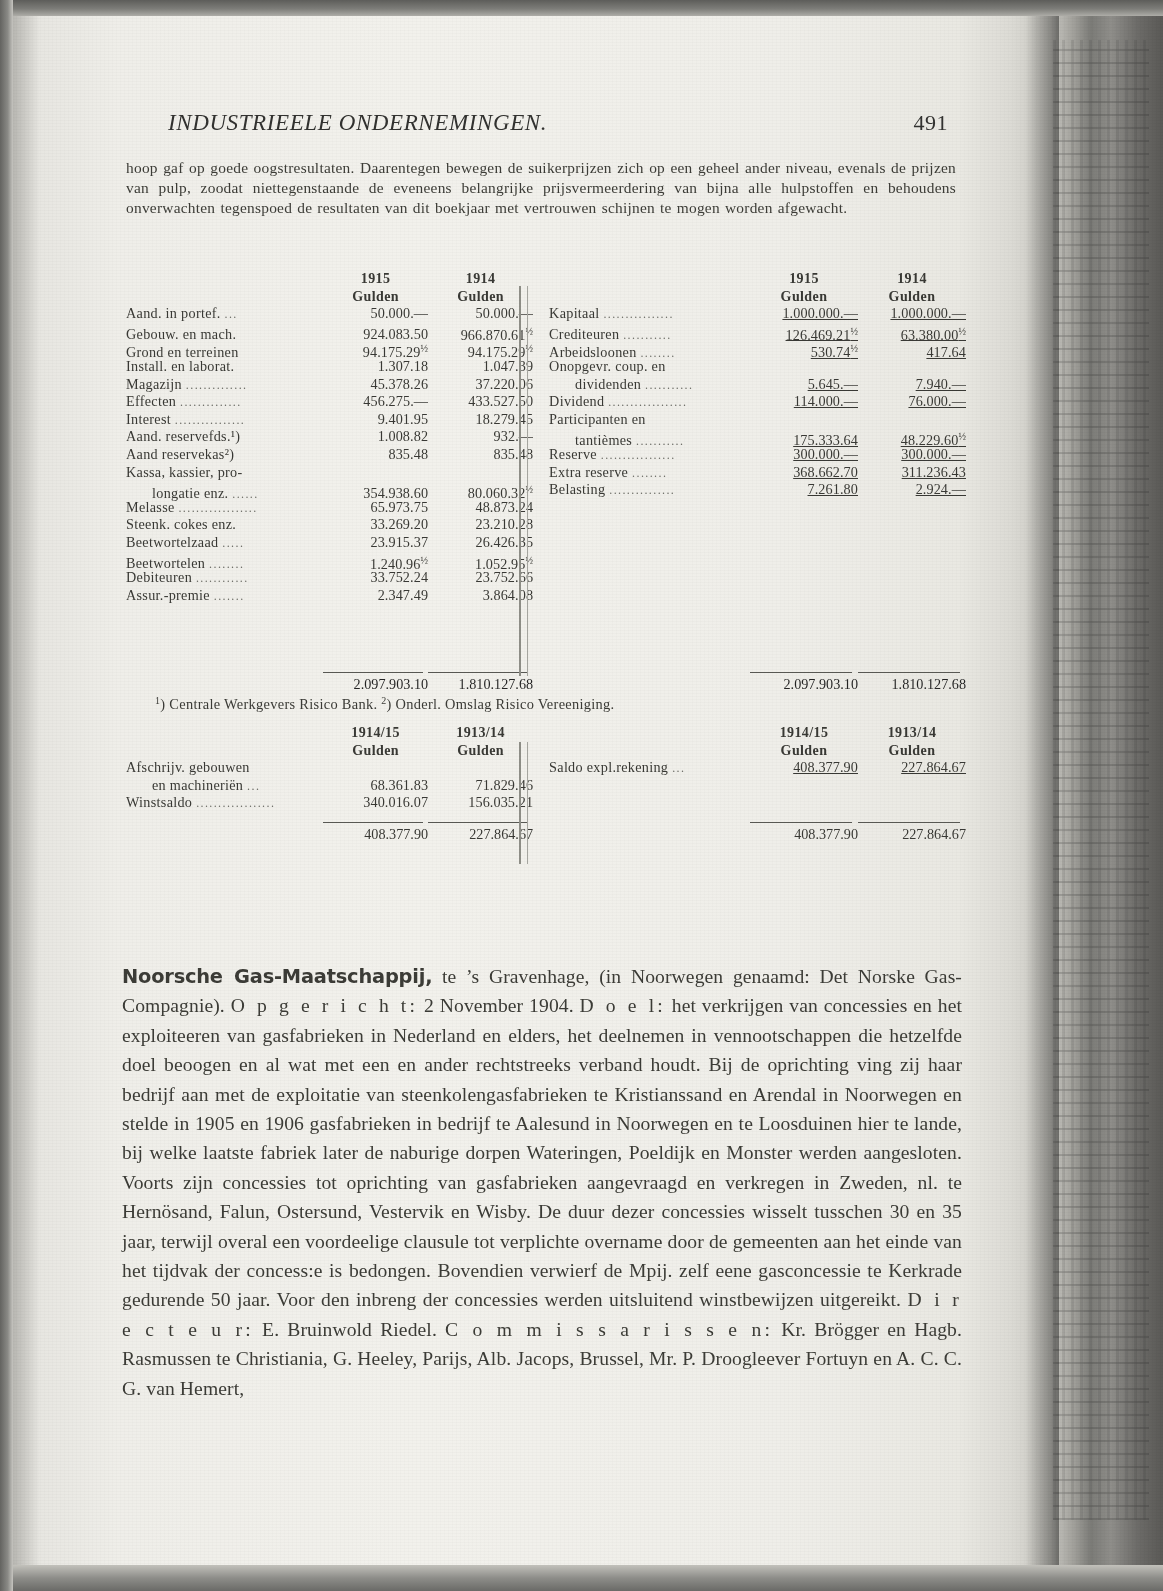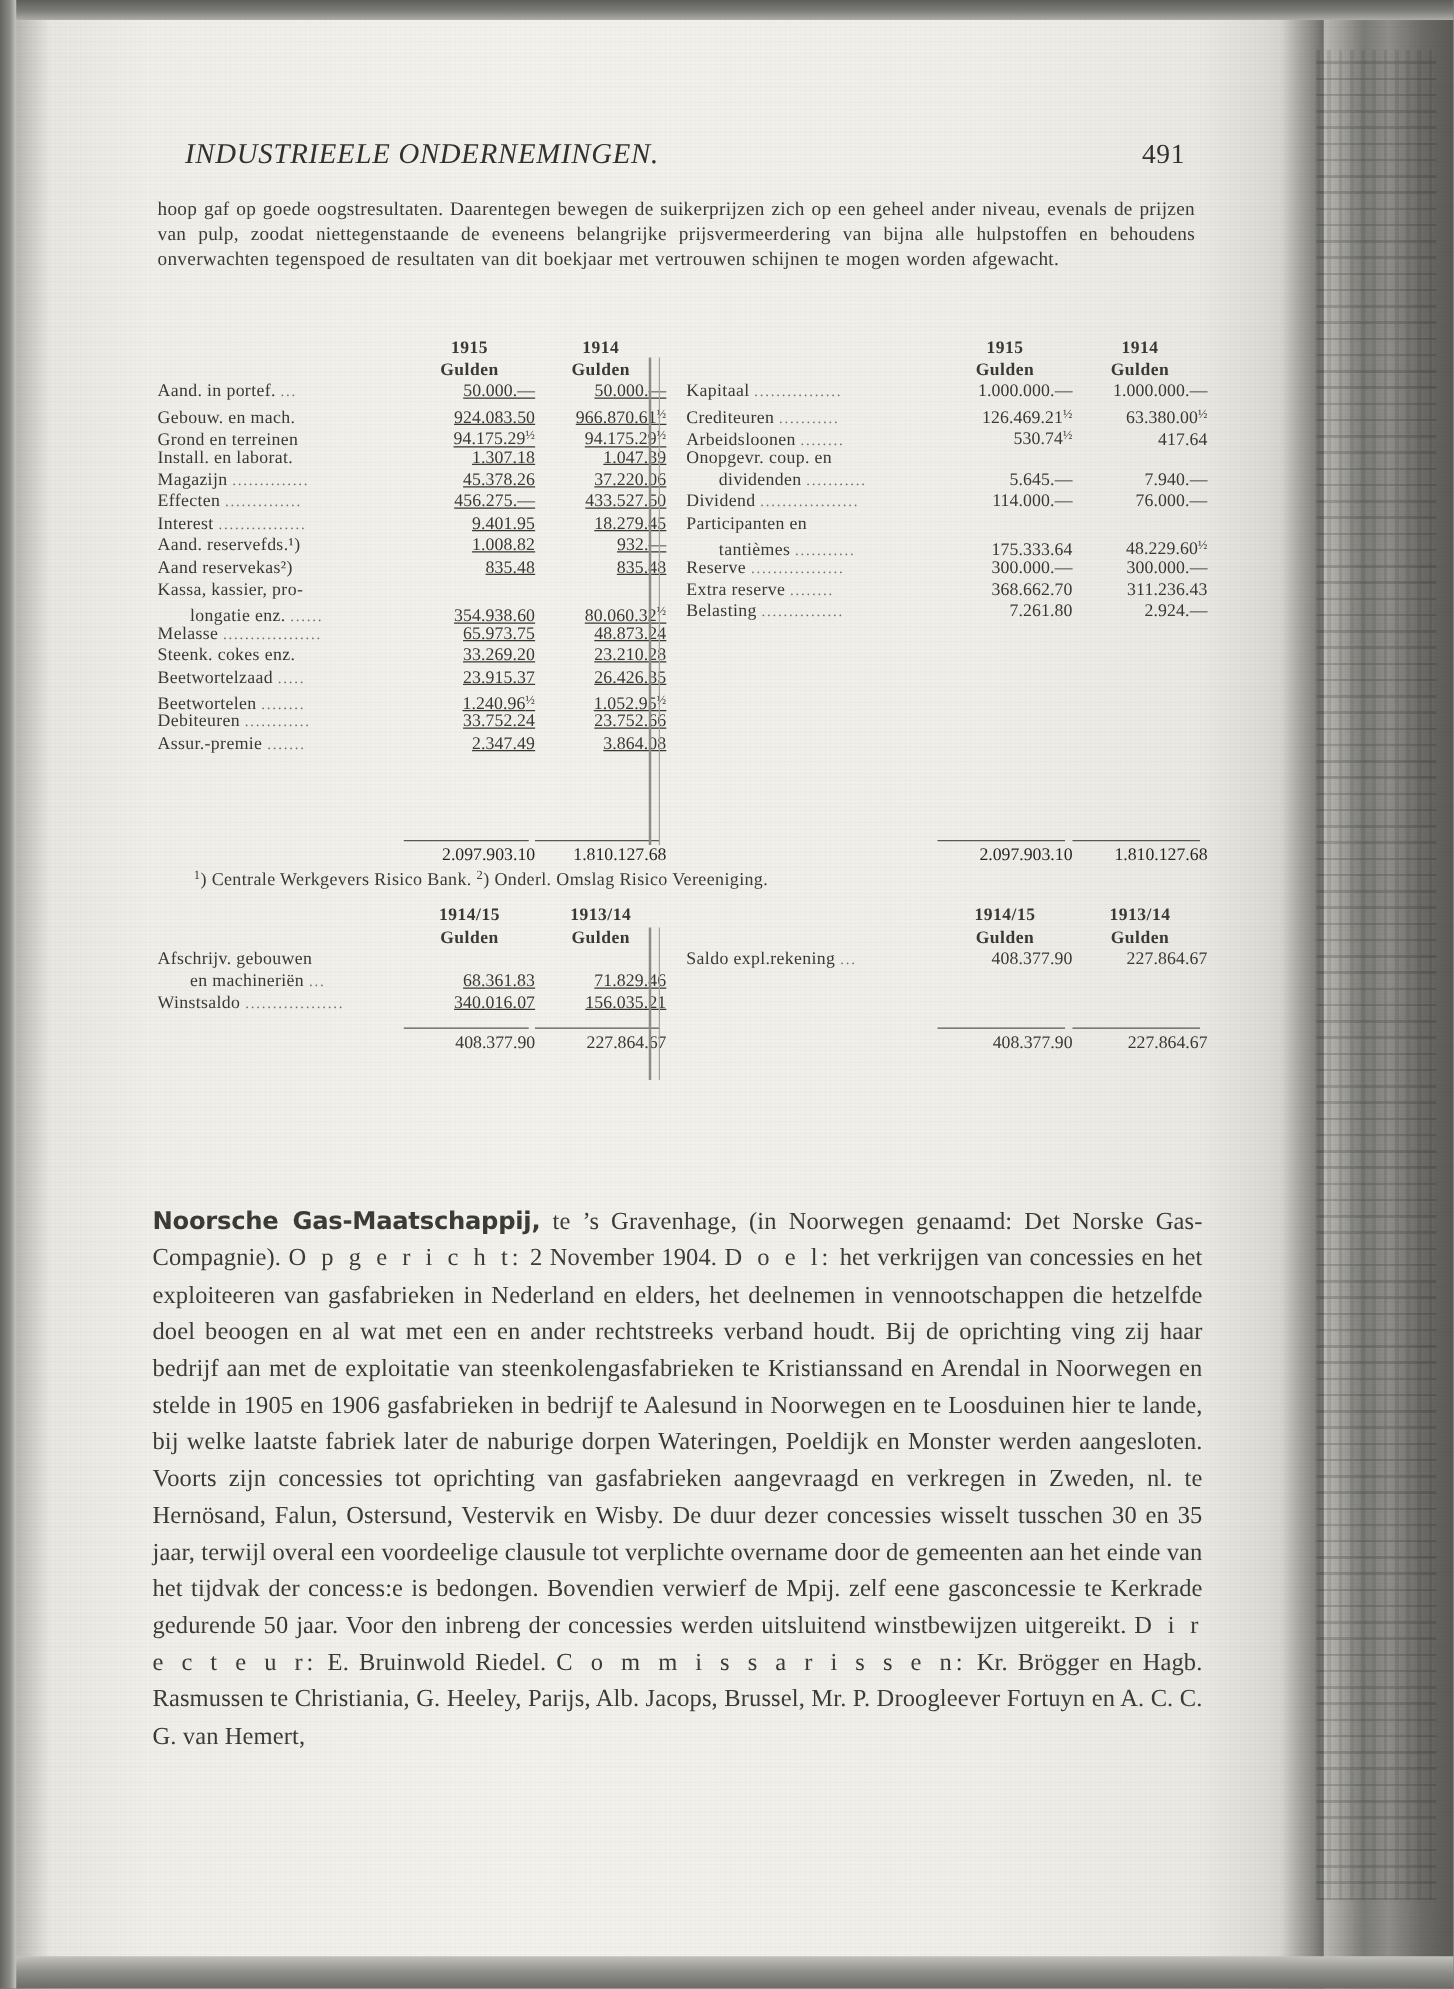--- a/index.html
+++ b/index.html
@@ -103,20 +103,21 @@
     left: 148px; top: 110px;
     width: 800px;
     display: flex;
     align-items: baseline;
   }
   .running-head .title {
     font-style: italic;
     font-size: 23px;
     letter-spacing: .6px;
     color: #2a2a28;
+    margin-left: 20px;
   }
   .running-head .folio {
     margin-left: auto;
     font-size: 22px;
     color: #2a2a28;
     letter-spacing: .5px;
   }
 
   .lead-par {
     position: absolute;
@@ -188,22 +189,22 @@
     letter-spacing: 1.4px;
     font-size: 12px;
   }
   .bal-label.indent { padding-left: 26px; }
   .bal-v {
     flex: 0 0 auto;
     text-align: right;
     font-variant-numeric: tabular-nums;
     letter-spacing: .1px;
   }
-  .bal-left  .bal-v { width: 105px; text-decoration: underline; }
-  .bal-right .bal-v { width: 108px; }
+  .bal-left  .bal-v { width: 105px; }
+  .bal-right .bal-v { width: 108px; text-decoration: underline; }
   .half { font-size: 10px; vertical-align: .45em; }
 
   .bal-divider {
     position: absolute;
     left: 519px; top: 286px;
     width: 2px; height: 390px;
     background: #8d8d86;
     z-index: 4;
   }
   .bal-divider2 {

